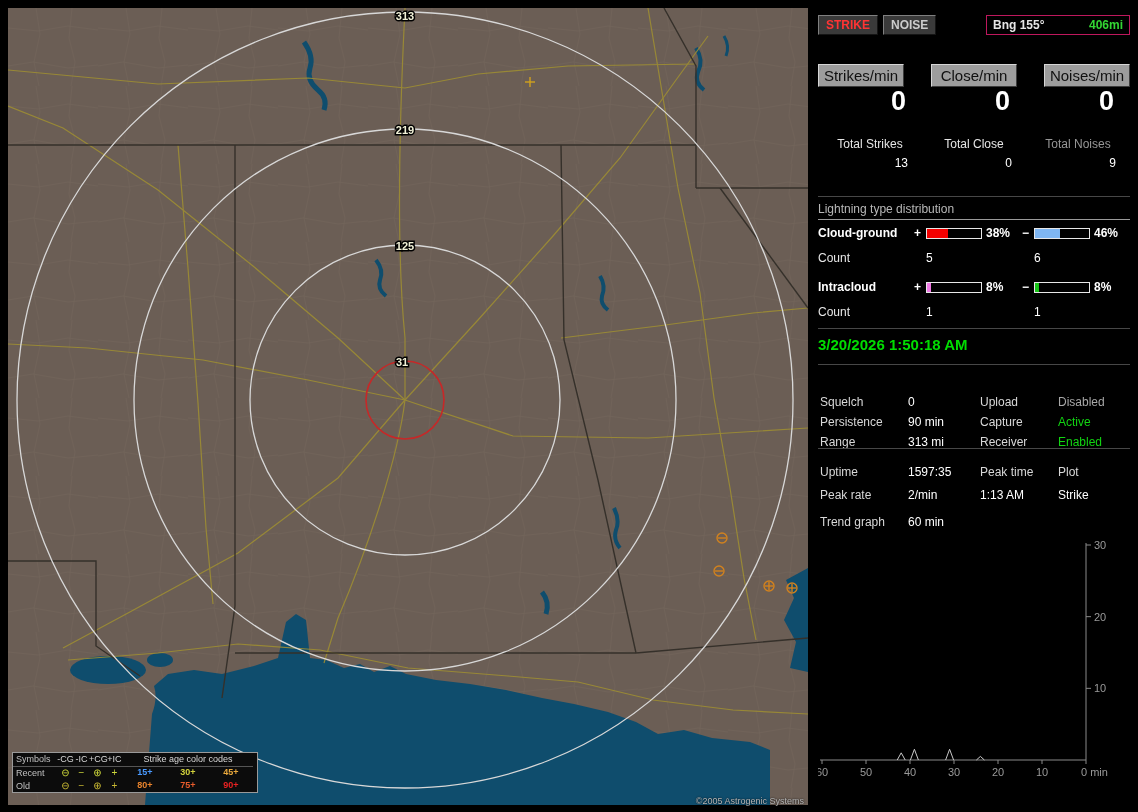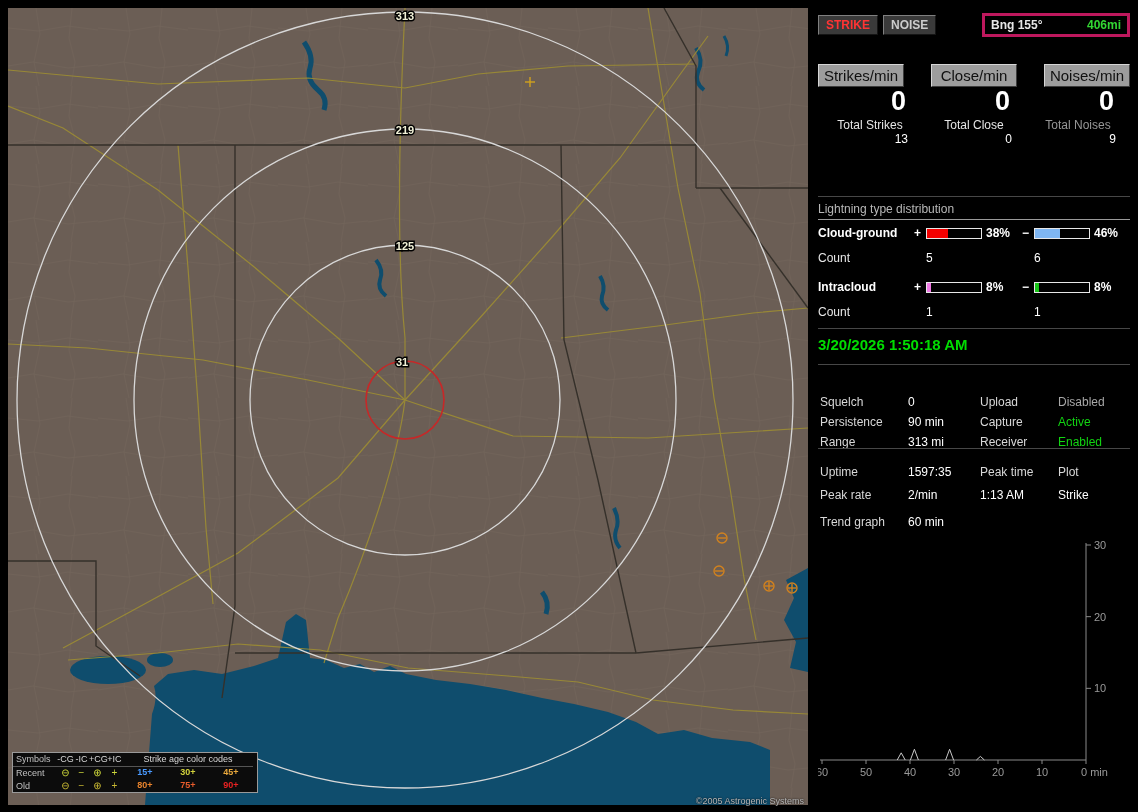--- a/index.html
+++ b/index.html
@@ -30,35 +30,35 @@
   .abs{position:absolute;left:0;width:312px;}
   .divider{border-top:1px solid #474747;height:0;}
   .topbar{top:6px;display:flex;align-items:center;height:22px;}
   .btn3d{
     background:#3a3a3a;border:1px solid;border-color:#808080 #151515 #151515 #808080;
     padding:2px 7px;font-weight:bold;font-size:12px;line-height:14px;cursor:default;
   }
   .btn-strike{color:#ff3434;}
   .btn-noise{color:#cccccc;margin-left:5px;}
   .bng-box{
-    margin-left:auto;width:130px;background:#000;border:3px solid #be185d;
+    margin-left:auto;width:130px;background:#000;border:1px solid #be185d;
     display:flex;justify-content:space-between;padding:2px 6px;font-weight:bold;
   }
   .bng-val{color:#33d633;}
   .rates{top:56px;display:flex;justify-content:space-between;}
   .rate-btn{
     width:84px;text-align:center;background:#9d9d9d;color:#101010;font-size:15px;
     border:1px solid;border-color:#d6d6d6 #3c3c3c #3c3c3c #d6d6d6;padding:2px 0;
   }
   .zeros{top:78px;display:flex;}
   .zeros div{width:104px;text-align:right;padding-right:16px;box-sizing:border-box;
     font-size:27px;font-weight:bold;color:#fff;}
-  .totals{top:110px;display:flex;}
+  .totals{top:129px;display:flex;}
   .totals .col{width:104px;text-align:center;}
-  .totals .t-val{display:block;text-align:right;padding-right:14px;color:#fff;}
+  .totals .t-val{display:block;text-align:right;padding-right:14px;margin-top:5px;color:#fff;}
   .dim{color:#979797;}
   .dist-head{top:194px;color:#b8b8b8;border-bottom:1px solid #9a9a9a;padding-bottom:3px;}
   .dist-row{display:grid;grid-template-columns:96px 12px 56px 40px 12px 56px 40px;align-items:center;}
   .dist-row .lab{font-weight:bold;color:#fff;}
   .dist-row .sign{font-weight:bold;color:#fff;}
   .bar{width:54px;height:9px;border:1px solid #e8e8e8;background:#000;}
   .bar>div{height:100%;}
   .pct{font-weight:bold;color:#fff;padding-left:4px;}
   .cnt-row{display:grid;grid-template-columns:96px 12px 56px 40px 12px 56px 40px;}
   .cnt-row .lab{color:#e6e6e6;}

